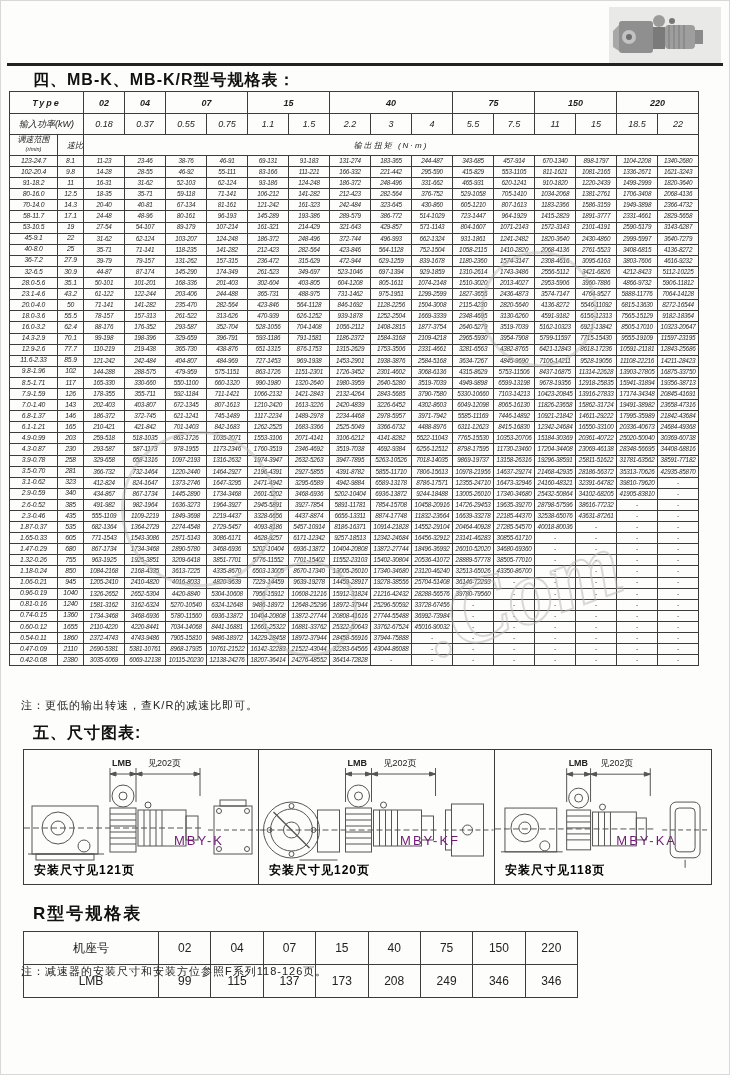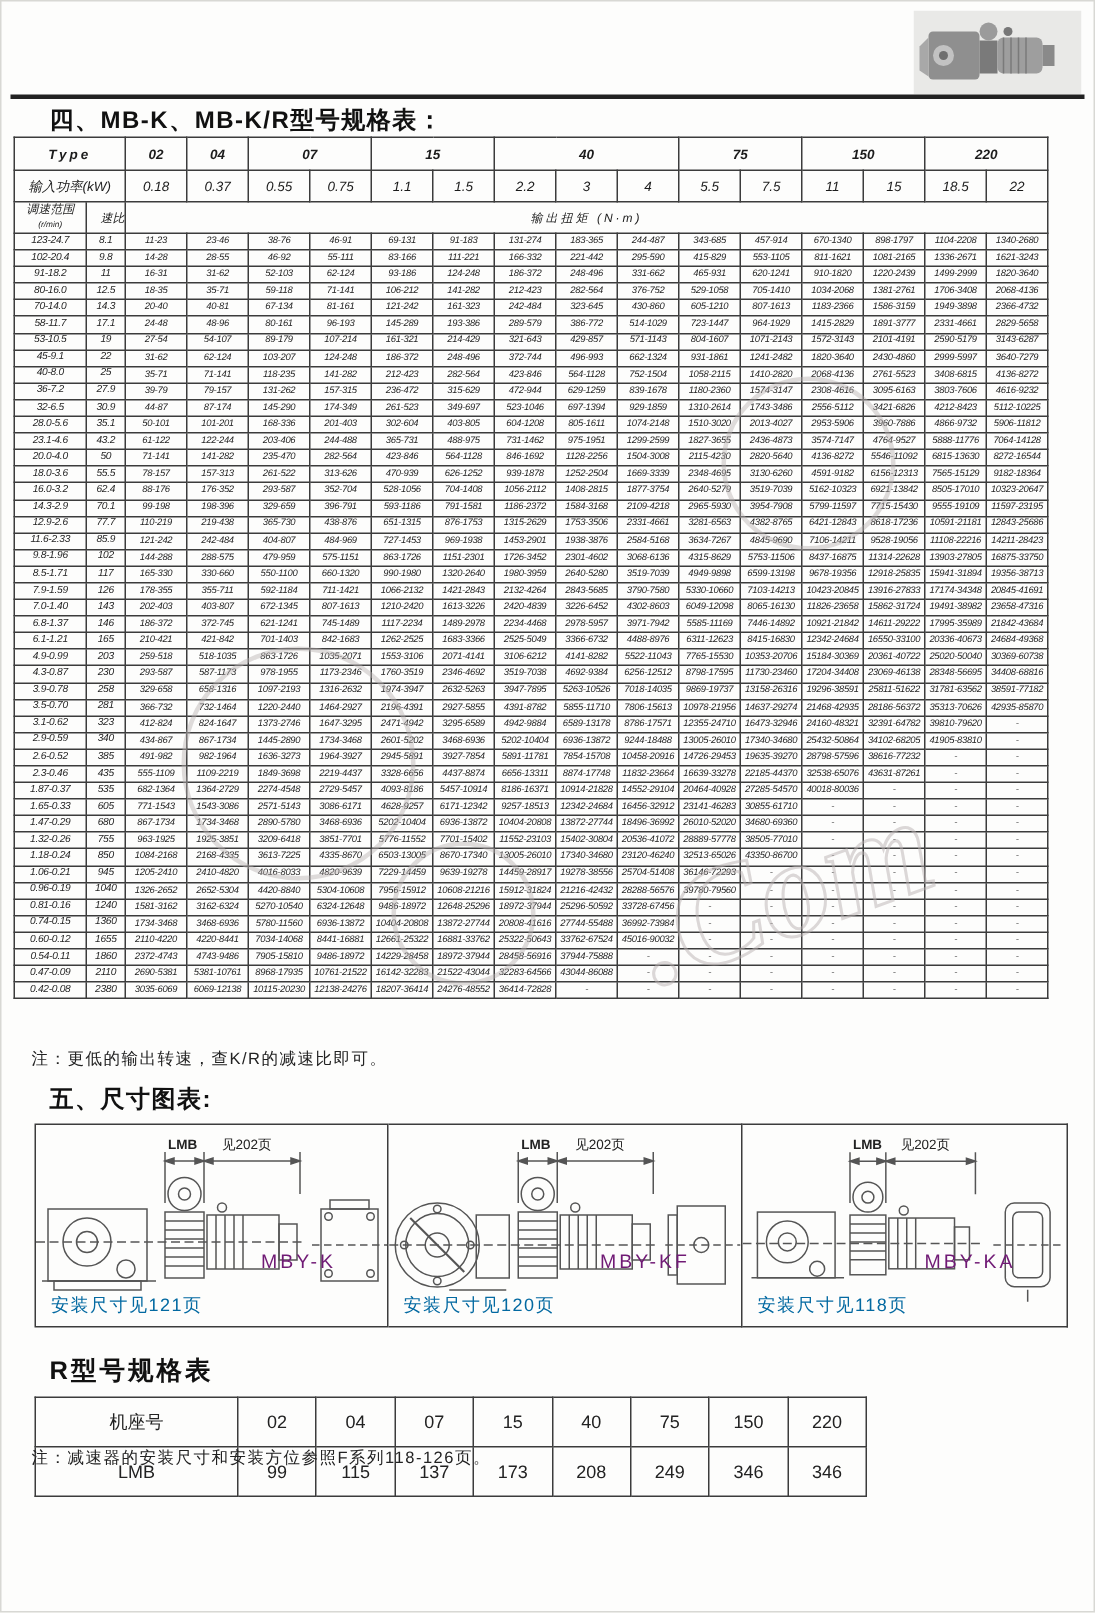--- a/index.html
+++ b/index.html
@@ -35,21 +35,21 @@
   .note{position:absolute;left:20px;font-size:11px;color:#222;letter-spacing:1px;}
   #note1{top:697px;}
   #note2{top:963px;}
 
   
   #panels{position:absolute;left:22px;top:748px;width:689px;height:136px;display:flex;}
   .panel{position:relative;border:1px solid #3c3c3c;height:100%;box-sizing:border-box;}
   .panel + .panel{border-left:none;}
   .panel svg{position:absolute;left:0;top:0;width:100%;height:100%;}
   .model{position:absolute;right:34px;bottom:36px;font-size:13px;letter-spacing:2px;color:#701a75;}
-  .caption{position:absolute;left:10px;bottom:5px;font-size:12px;font-weight:normal;color:#0369a1;letter-spacing:1px;}
+  .caption{position:absolute;left:10px;bottom:5px;font-size:12px;font-weight:bold;color:#000000;letter-spacing:1px;}
   .p1{width:236px;} .p2{width:236px;} .p3{width:217px;}
 
   
   #lmb{position:absolute;left:22px;top:930px;width:555px;}
   #lmb td{border:1px solid #3c3c3c;height:30px;text-align:center;font-size:12px;color:#222;}
   #lmb td.lab{width:132px;}
 
   
   .wm{position:absolute;pointer-events:none;z-index:6;}
   .ring{border:3px solid rgba(185,178,178,0.45);border-radius:50%;}

